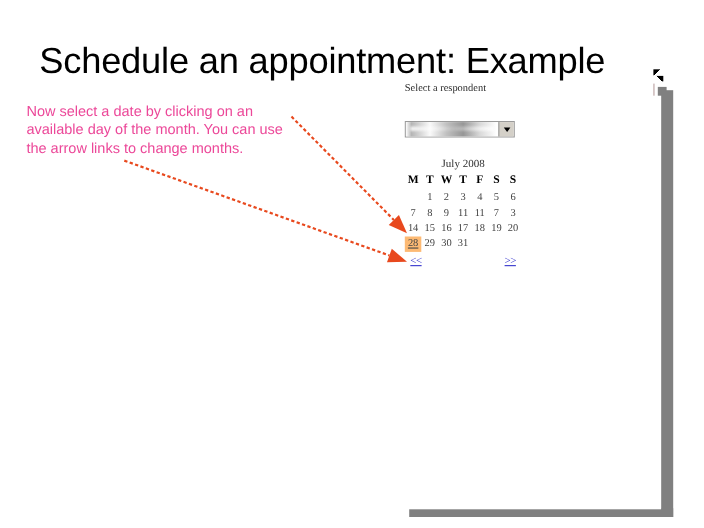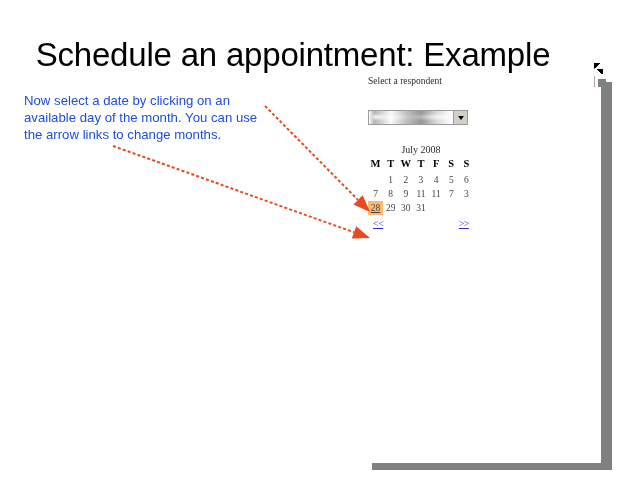--- a/index.html
+++ b/index.html
@@ -32,21 +32,21 @@
 
   
   #body-text {
     position: absolute;
     left: 24px;
     top: 92px;
     width: 242px;
     font-family: "Liberation Sans", sans-serif;
     font-size: 13.2px;
     line-height: 17px;
-    color: #1d4ed8;
+    color: #ec4899;
   }
 
   
   #screenshot-panel {
     position: absolute;
     left: 367px;
     top: 78px;
     width: 234px;
     height: 385px;
     background: #ffffff;
@@ -280,20 +280,29 @@
         <tr>
           <td>7</td>
           <td>8</td>
           <td>9</td>
           <td>11</td>
           <td>11</td>
           <td>7</td>
           <td>3</td>
         </tr>
         <tr>
+          <td>14</td>
+          <td>15</td>
+          <td>16</td>
+          <td>17</td>
+          <td>18</td>
+          <td>19</td>
+          <td>20</td>
+        </tr>
+        <tr>
           <td class="selected-day">28</td>
           <td>29</td>
           <td>30</td>
           <td>31</td>
           <td></td>
           <td></td>
           <td></td>
         </tr>
       </tbody>
   </table>

